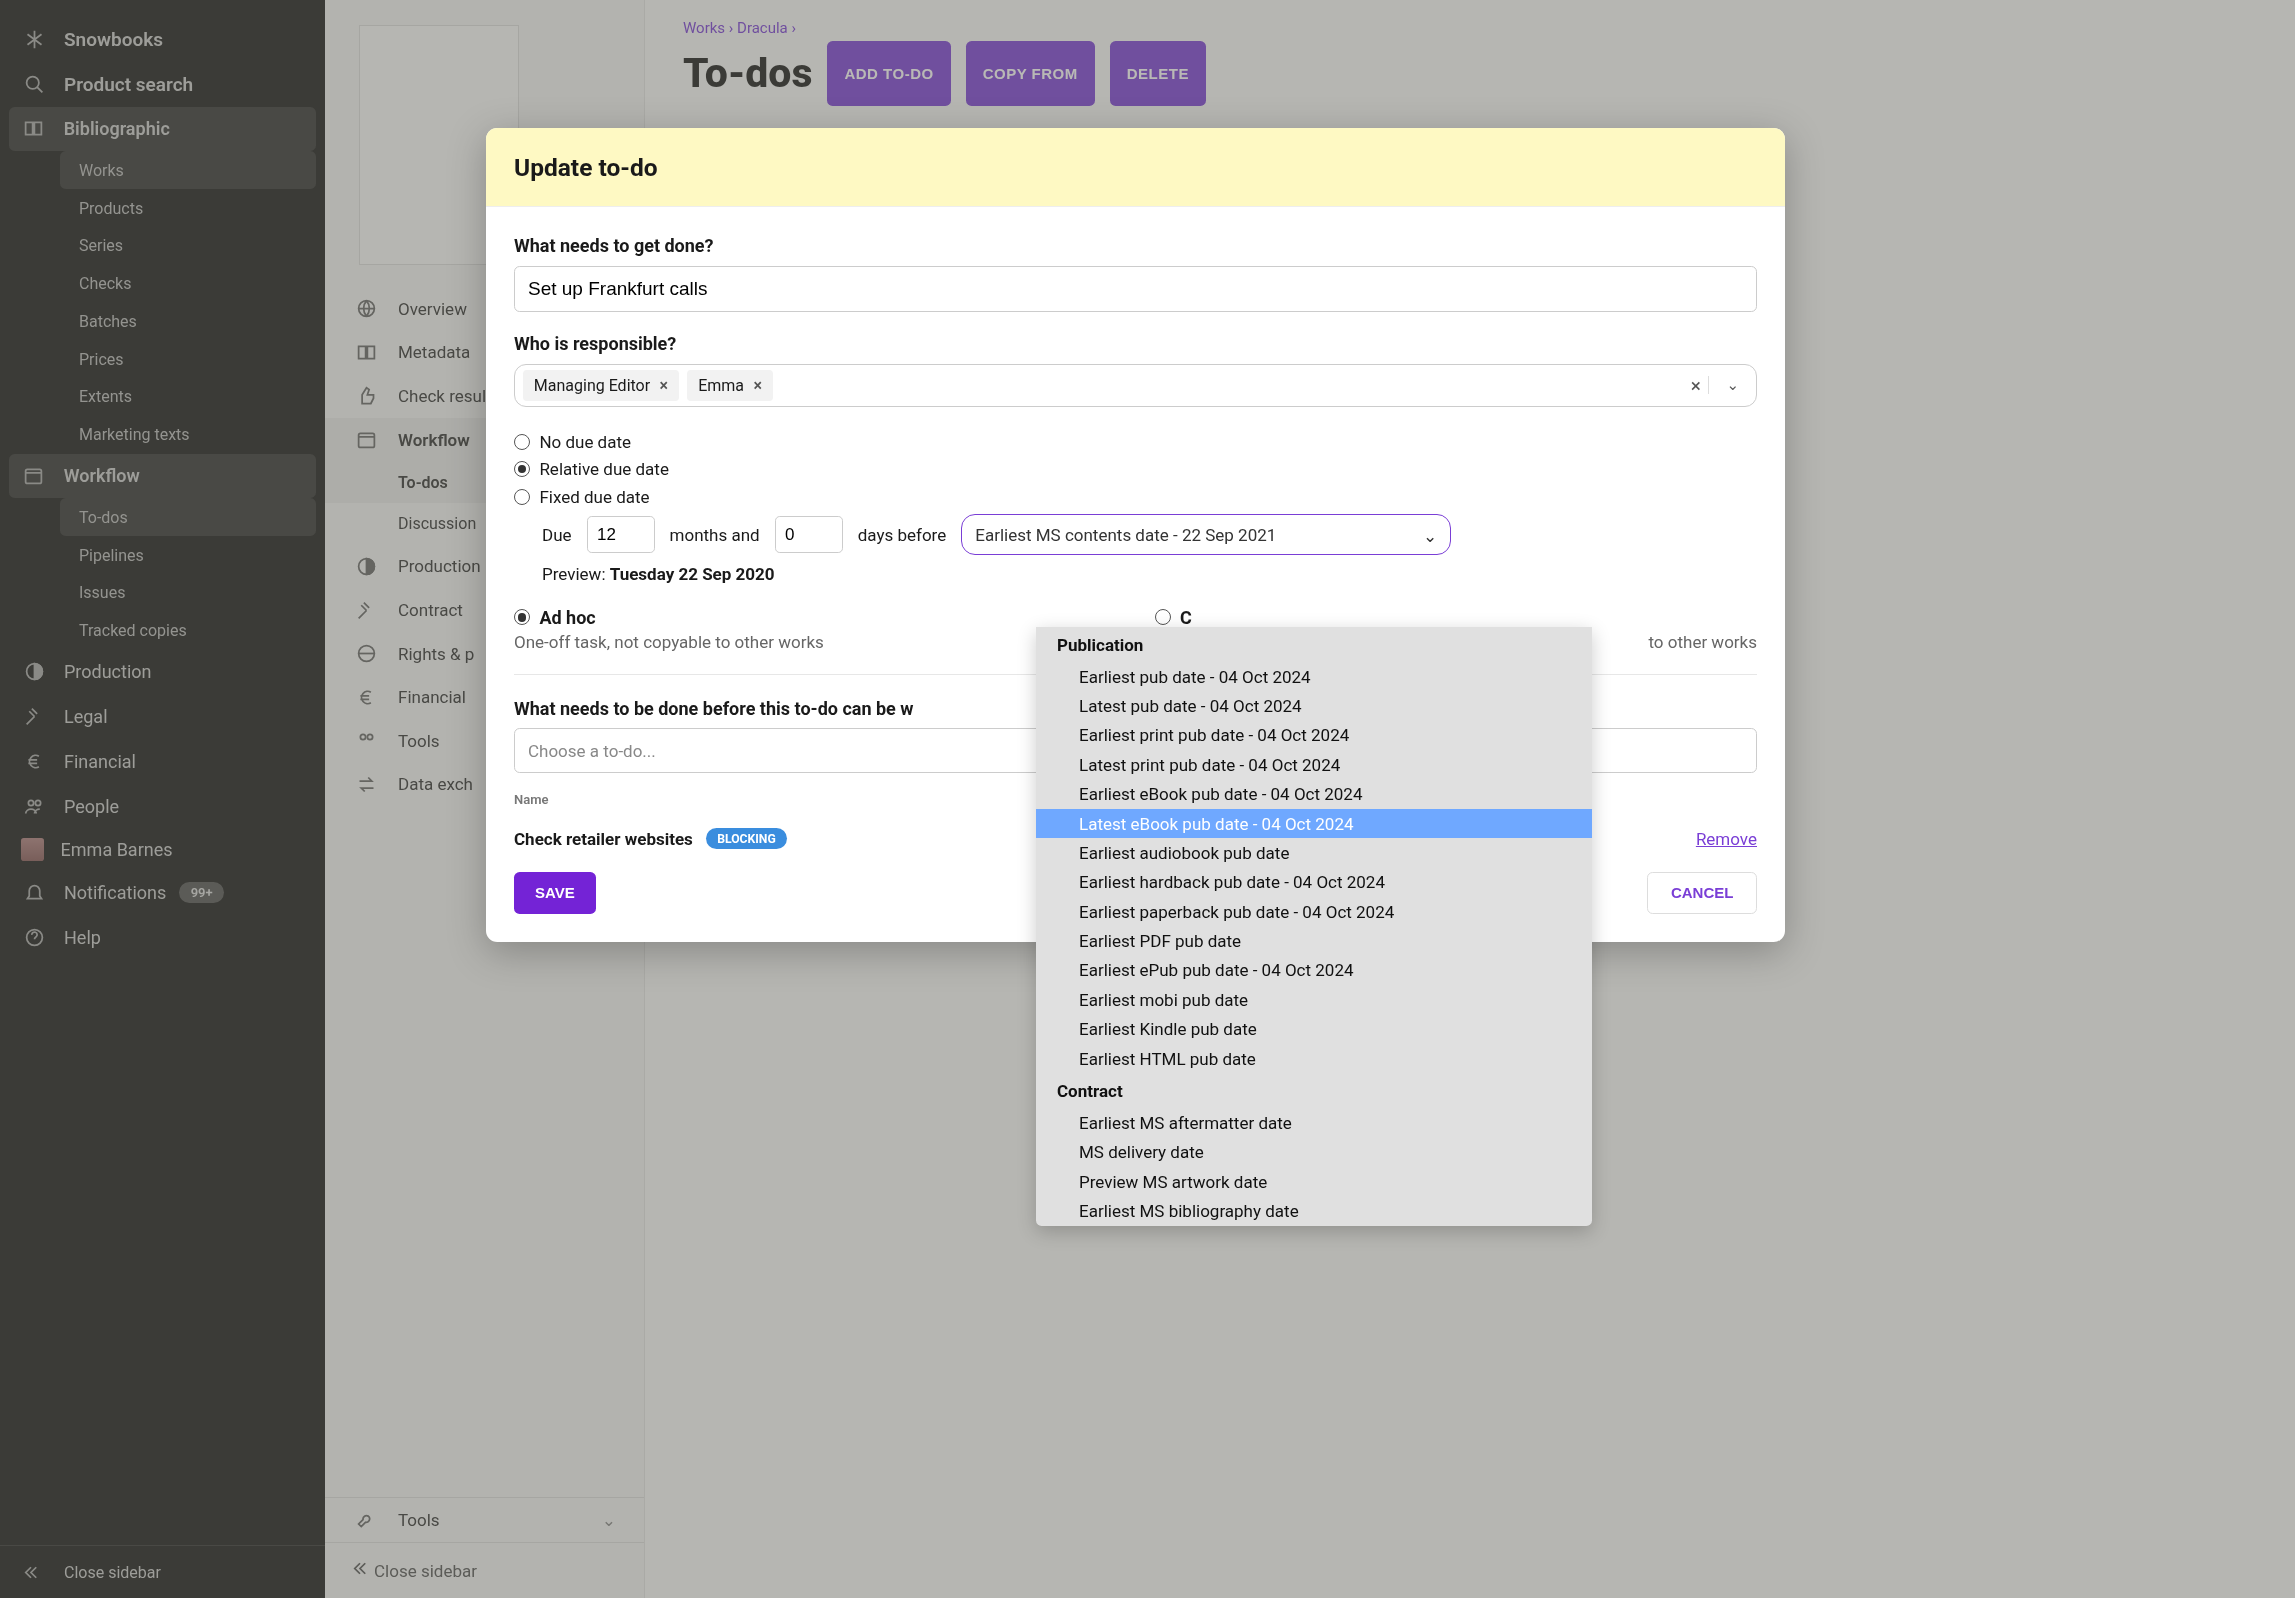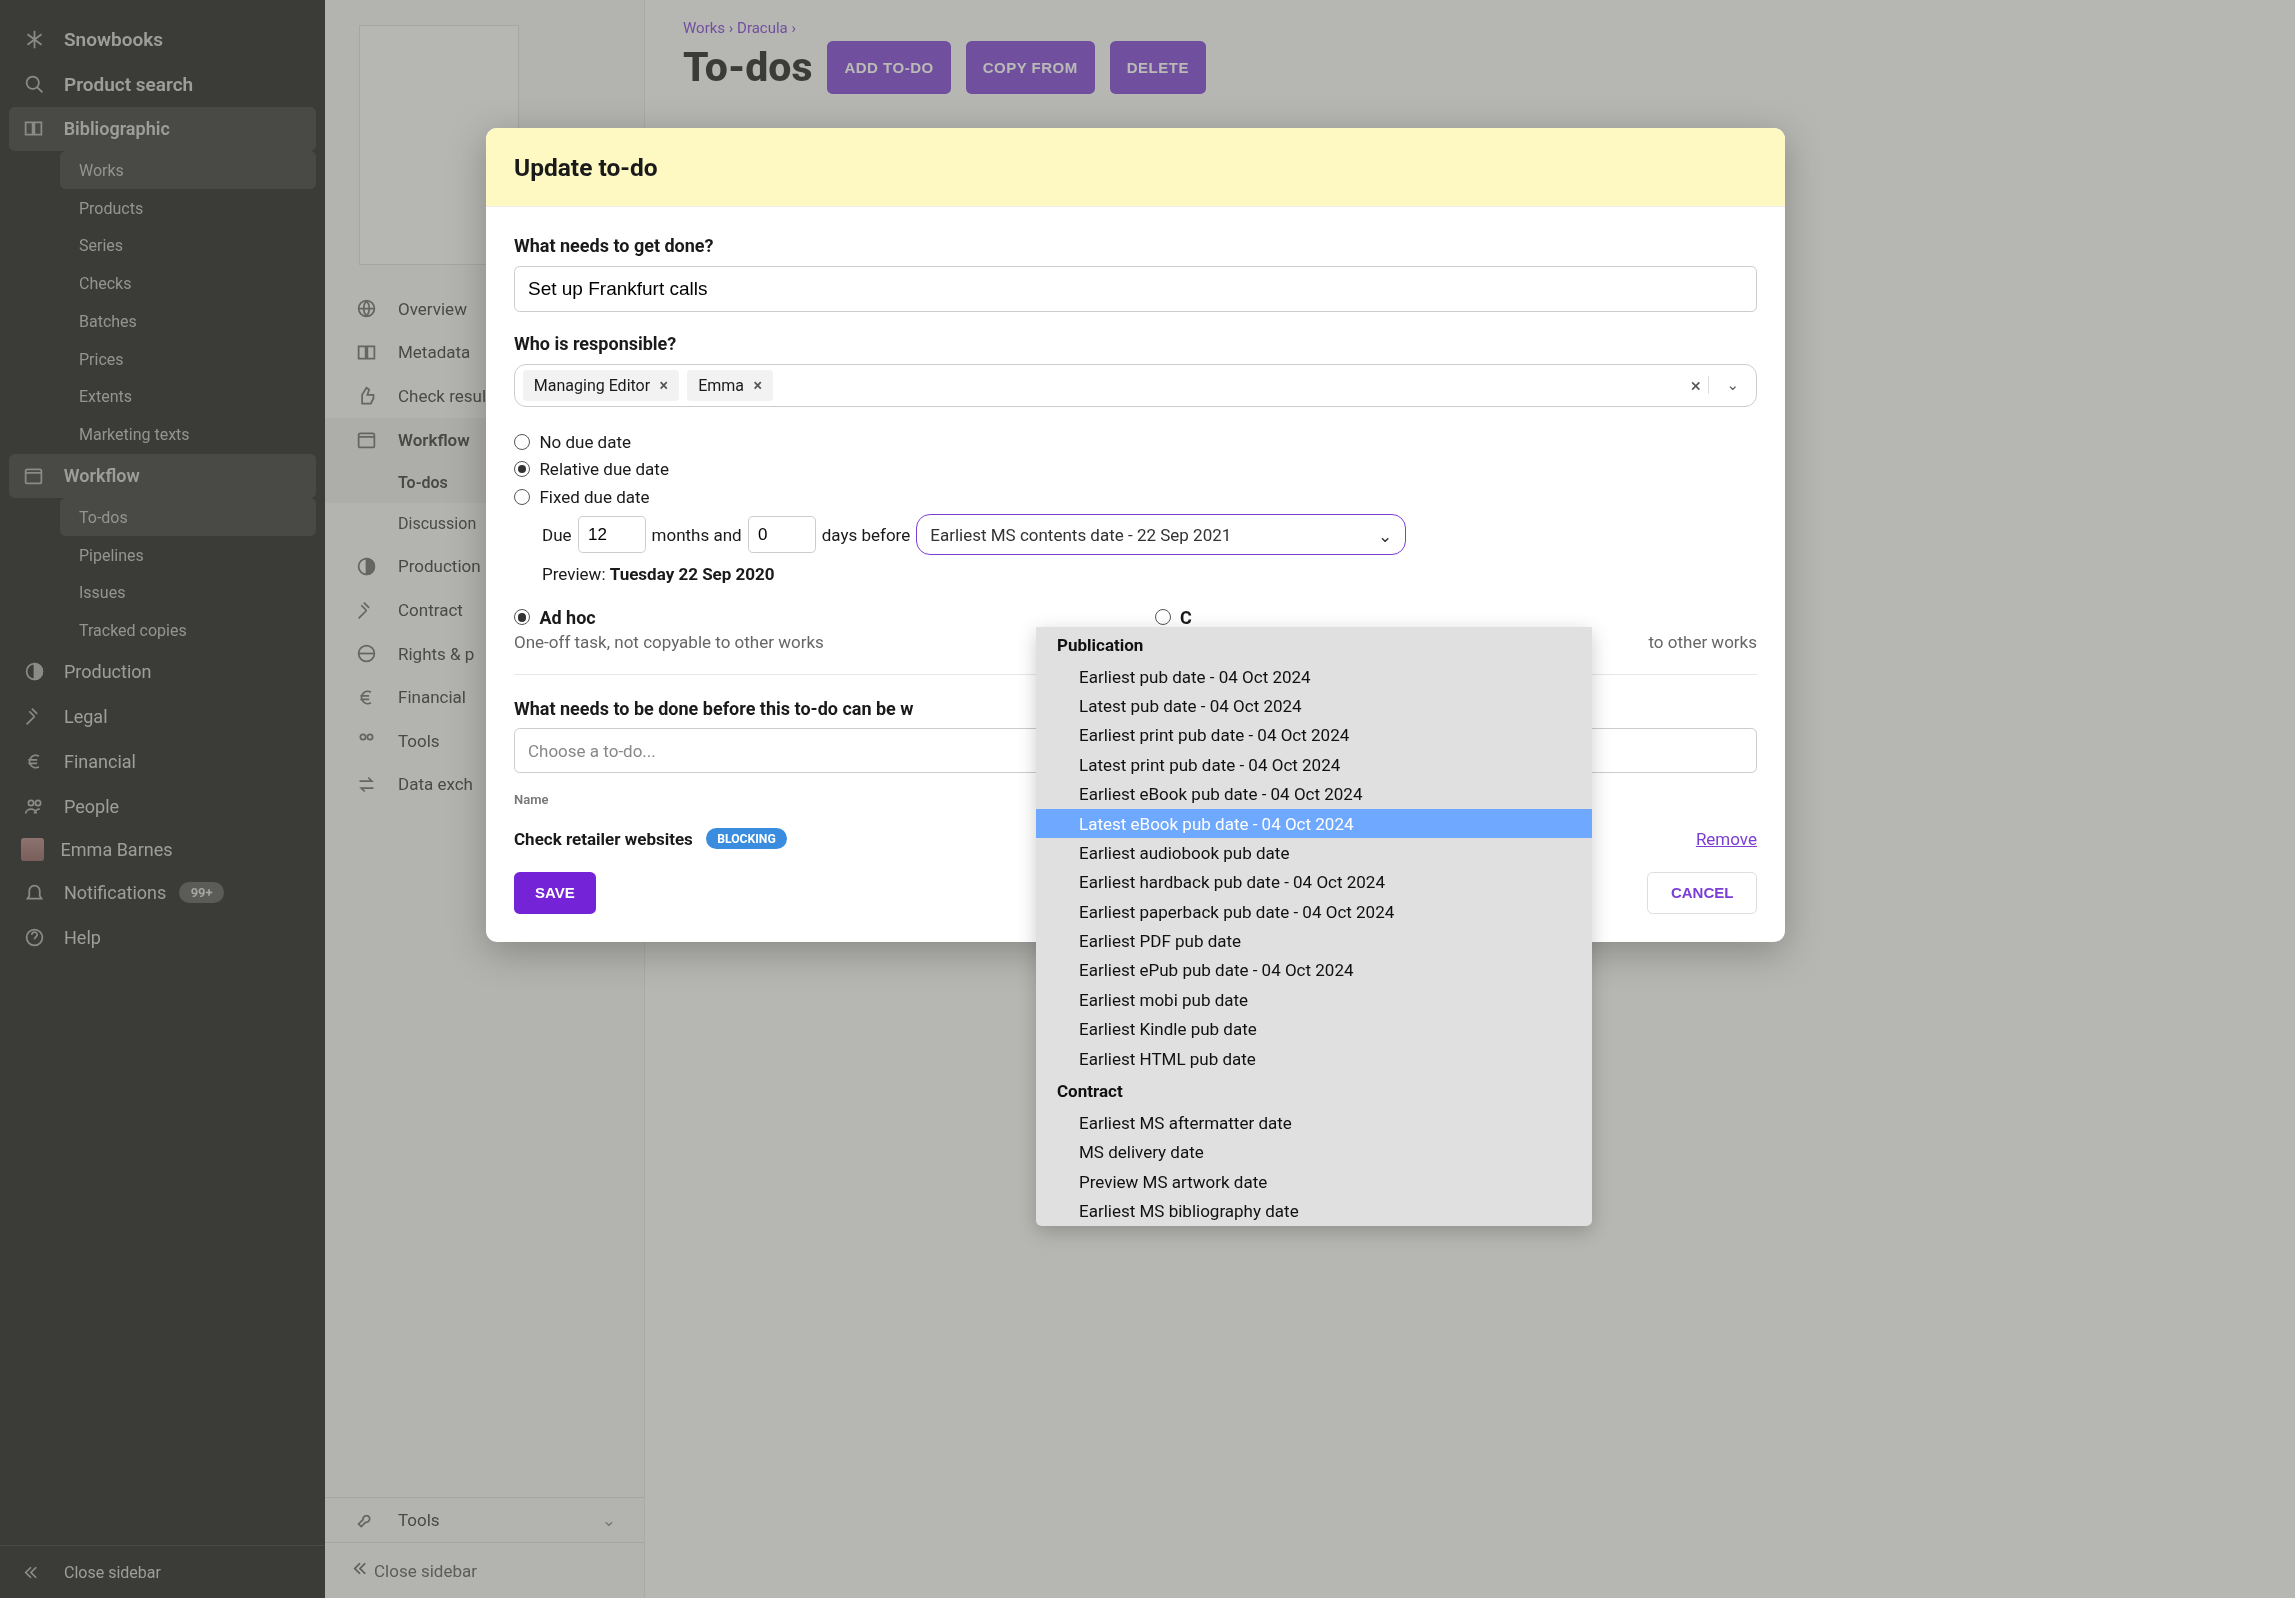--- a/index.html
+++ b/index.html
@@ -113,21 +113,21 @@
   .main {
     flex: 1; padding: 19px 38px; overflow:hidden;
     position:relative;
   }
   .breadcrumbs { color:#7a3ed6; font-size:15px; }
   .breadcrumbs span { color:#7a3ed6; }
   .page-title-row { display:flex; align-items:center; gap:15px; margin-top:3.8px; }
   .page-title { font-size:41px; font-weight:800; }
   .pill-btn {
     background:#7a3ed6; color:#fff; border:none;
-    padding:18px 17px; border-radius:5.6px; font-size:15px; font-weight:700;
+    padding:24px 17px; border-radius:5.6px; font-size:15px; font-weight:700;
     letter-spacing:0.5px; cursor:pointer;
   }
   .task-line { margin-top:24.5px; display:flex; align-items:center; gap:11.3px; }
   .task-checkbox {
     width:19px; height:19px; border:1.9px solid #aaa; border-radius:4.7px;
   }
   .task-line .title { font-size:19px; }
   .task-badge {
     background:#e6b800; color:#4a3800; font-size:11.3px; font-weight:700;
     padding:2.8px 9.4px; border-radius:3.8px;
@@ -179,21 +179,21 @@
   .tag-input .clear-all { position:absolute; right:55px; color:#555; cursor:pointer; font-size:19px;}
   .tag-input .chev { position:absolute; right:17px; color:#555; font-size:15px; border-left:0.9px solid #ddd; padding-left:17px; }
 
   .radio-row { display:flex; align-items:center; gap:9.4px; margin:7.5px 0; font-size:17px;}
   .radio {
     width:16px; height:16px; border:1.9px solid #555; border-radius:50%;
     display:inline-flex; align-items:center; justify-content:center;
   }
   .radio.selected::after { content:''; width:8.5px; height:8.5px; background:#333; border-radius:50%; }
 
-  .rel-due-row { display:flex; align-items:center; gap:6px; margin-left:28px; margin-top:7.5px; font-size:17px;}
+  .rel-due-row { display:flex; align-items:center; gap:15px; margin-left:28px; margin-top:7.5px; font-size:17px;}
   .num-input {
     width:68px; border:0.9px solid #ccc; border-radius:4.7px; padding:7.5px 9.4px; font-size:17px;
   }
   .anchor-select {
     flex:0 0 auto;
     border:1.9px solid #7a3ed6; border-radius:14px; padding:9.4px 38px 9.4px 13px;
     font-size:17px; color:#333; position:relative; min-width:490px;
     background:#fff;
   }
   .anchor-select .chev { position:absolute; right:13px; top:11.3px; }

